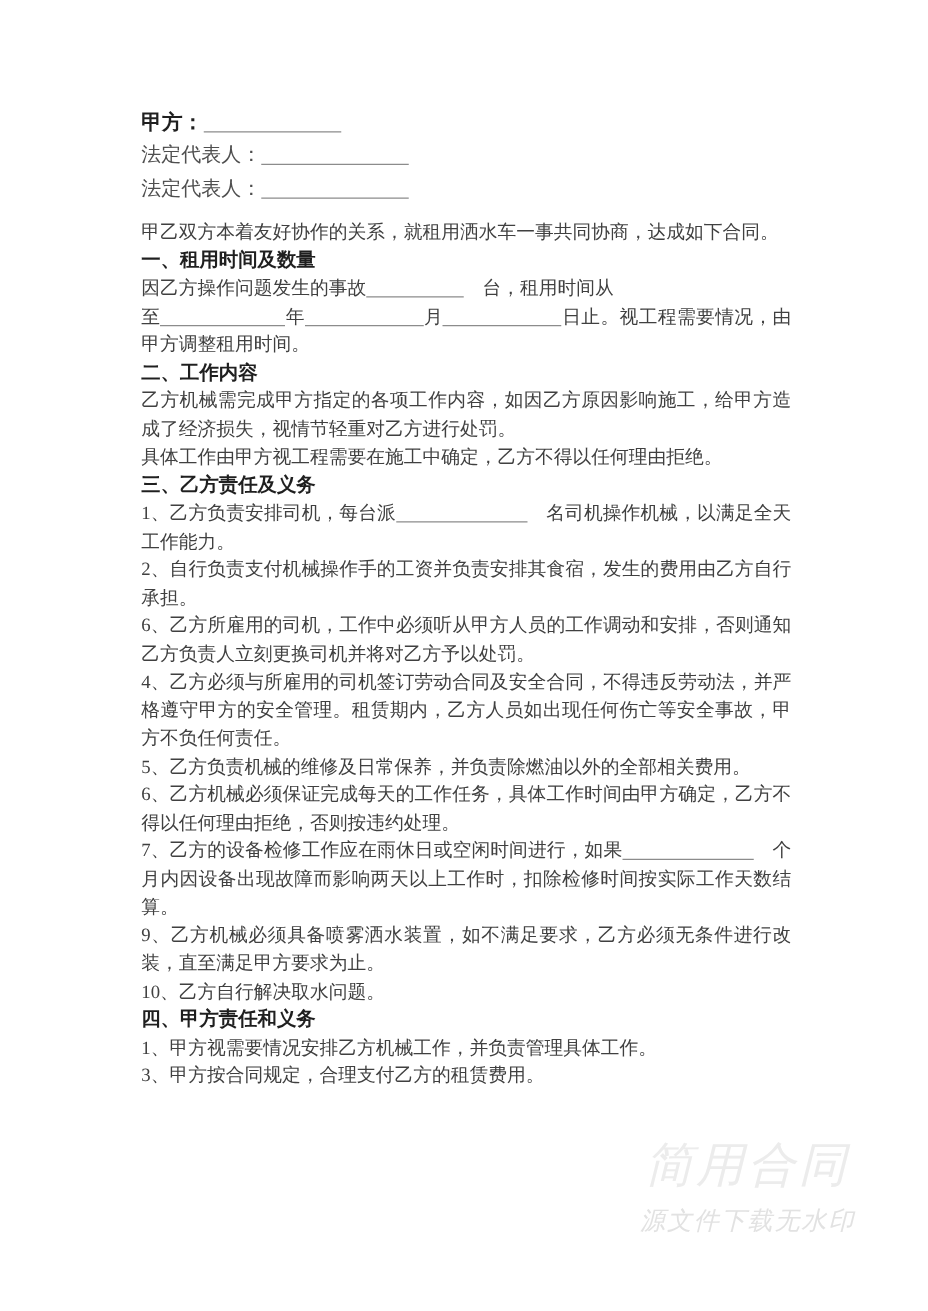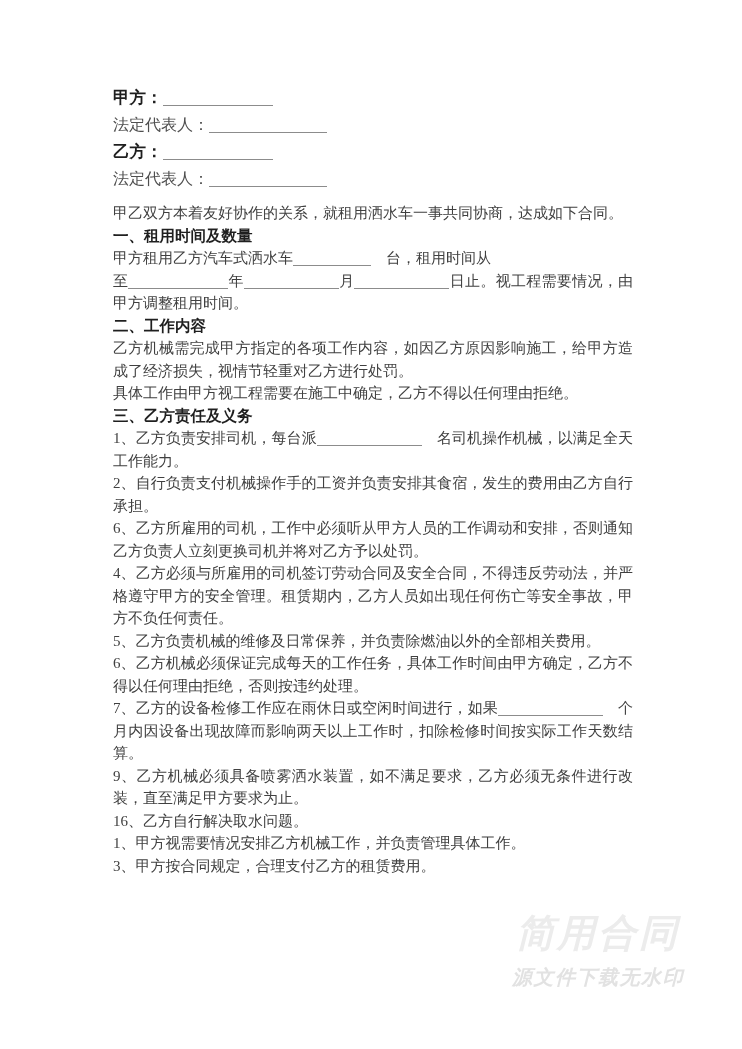--- a/index.html
+++ b/index.html
@@ -63,21 +63,21 @@
   }
   .para {
     margin: 0;
     line-height: 22.5px;
     text-align: justify;
   }
   .watermark {
     position: absolute;
     right: 58px; top: 910px;
     text-align: center;
-    font-weight: bold;
+    font-weight: normal;
     font-style: italic;
     user-select: none;
     pointer-events: none;
   }
   .wm-title {
     font-size: 38px;
     line-height: 46px;
     letter-spacing: 3px;
     color: var(--watermark_title);
     white-space: nowrap;
@@ -92,41 +92,41 @@
   }
 </style>
 </head>
 <body>
 
 <div class="page">
   <div class="doc">
     <div id="parties">
         <div class="party-line bold"><span class="party-label">甲方：</span><span class="blank" style="width: 110px;"></span></div>
         <div class="party-line"><span class="party-label">法定代表人：</span><span class="blank" style="width: 118px;"></span></div>
-        <div class="party-line bold"><span class="party-label">乙方：</span><span class="blank" style="width: 110px;"></span></div>
         <div class="party-line"><span class="party-label">法定代表人：</span><span class="blank" style="width: 118px;"></span></div>
       </div>
     <p class="intro">甲乙双方本着友好协作的关系，就租用洒水车一事共同协商，达成如下合同。</p>
     <div id="sections">
         <h3 class="sec-heading">一、租用时间及数量</h3>
-        <p class="para"><span class="seg-text">甲方租用乙方汽车式洒水车</span><span class="blank" style="width: 78px;"></span><span class="seg-text">　台，租用时间从</span></p>
+        <p class="para"><span class="seg-text">因乙方操作问题发生的事故</span><span class="blank" style="width: 78px;"></span><span class="seg-text">　台，租用时间从</span></p>
         <p class="para"><span class="seg-text">至</span><span class="blank" style="width: 100px;"></span><span class="seg-text">年</span><span class="blank" style="width: 95px;"></span><span class="seg-text">月</span><span class="blank" style="width: 95px;"></span><span class="seg-text">日止。视工程需要情况，由甲方调整租用时间。</span></p>
         <h3 class="sec-heading">二、工作内容</h3>
         <p class="para"><span class="seg-text">乙方机械需完成甲方指定的各项工作内容，如因乙方原因影响施工，给甲方造成了经济损失，视情节轻重对乙方进行处罚。</span></p>
         <p class="para"><span class="seg-text">具体工作由甲方视工程需要在施工中确定，乙方不得以任何理由拒绝。</span></p>
         <h3 class="sec-heading">三、乙方责任及义务</h3>
         <p class="para"><span class="seg-text">1、乙方负责安排司机，每台派</span><span class="blank" style="width: 105px;"></span><span class="seg-text">　名司机操作机械，以满足全天工作能力。</span></p>
         <p class="para"><span class="seg-text">2、自行负责支付机械操作手的工资并负责安排其食宿，发生的费用由乙方自行承担。</span></p>
         <p class="para"><span class="seg-text">6、乙方所雇用的司机，工作中必须听从甲方人员的工作调动和安排，否则通知乙方负责人立刻更换司机并将对乙方予以处罚。</span></p>
         <p class="para"><span class="seg-text">4、乙方必须与所雇用的司机签订劳动合同及安全合同，不得违反劳动法，并严格遵守甲方的安全管理。租赁期内，乙方人员如出现任何伤亡等安全事故，甲方不负任何责任。</span></p>
         <p class="para"><span class="seg-text">5、乙方负责机械的维修及日常保养，并负责除燃油以外的全部相关费用。</span></p>
         <p class="para"><span class="seg-text">6、乙方机械必须保证完成每天的工作任务，具体工作时间由甲方确定，乙方不得以任何理由拒绝，否则按违约处理。</span></p>
         <p class="para"><span class="seg-text">7、乙方的设备检修工作应在雨休日或空闲时间进行，如果</span><span class="blank" style="width: 105px;"></span><span class="seg-text">　个月内因设备出现故障而影响两天以上工作时，扣除检修时间按实际工作天数结算。</span></p>
         <p class="para"><span class="seg-text">9、乙方机械必须具备喷雾洒水装置，如不满足要求，乙方必须无条件进行改装，直至满足甲方要求为止。</span></p>
-        <p class="para"><span class="seg-text">16、乙方自行解决取水问题。</span></p>
+        <p class="para"><span class="seg-text">10、乙方自行解决取水问题。</span></p>
+        <h3 class="sec-heading">四、甲方责任和义务</h3>
         <p class="para"><span class="seg-text">1、甲方视需要情况安排乙方机械工作，并负责管理具体工作。</span></p>
         <p class="para"><span class="seg-text">3、甲方按合同规定，合理支付乙方的租赁费用。</span></p>
       </div>
   </div>
   <div class="watermark">
     <div class="wm-title">简用合同</div>
     <div class="wm-subtitle">源文件下载无水印</div>
   </div>
 </div>
 

